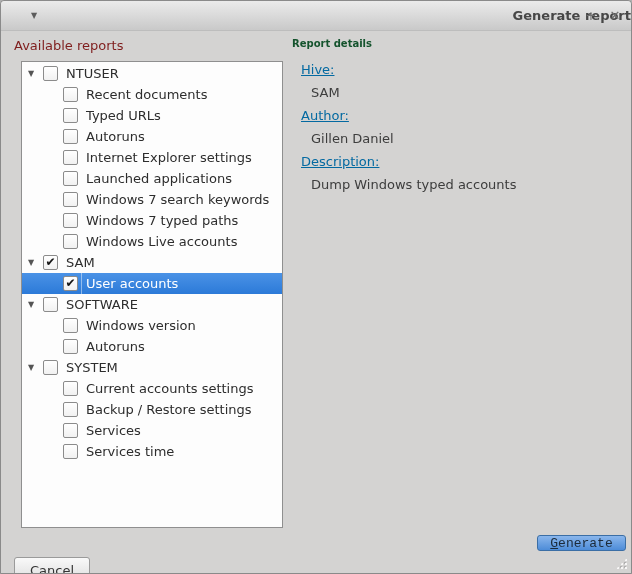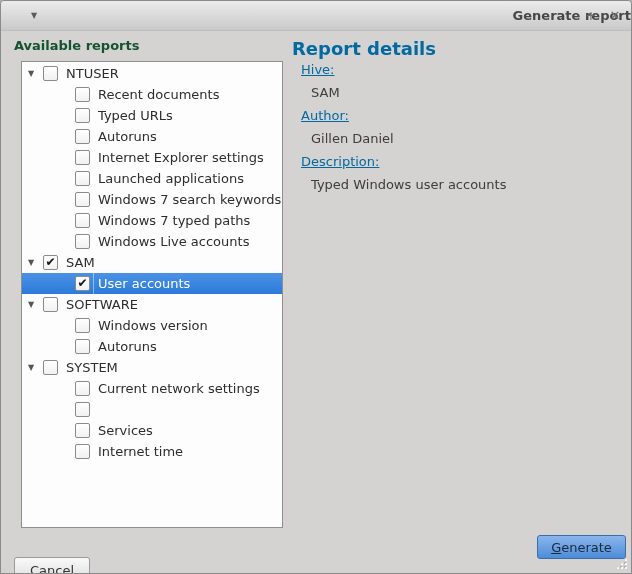--- a/index.html
+++ b/index.html
@@ -36,41 +36,41 @@
     position: absolute; right: 8px; top: 0; height: 29px;
     display: flex; align-items: center; gap: 8px;
   }
   .win-btn {
     width: 16px; height: 16px; line-height: 16px; text-align: center;
     color: #6f6f6f; font-size: 13px; cursor: default;
   }
   
   .left-header {
     position: absolute; left: 13px; top: 37px;
-    font-size: 13px; font-weight: bold; color: #14532d;
+    font-size: 13px; font-weight: normal; color: #7f1d1d;
   }
   .right-header {
     position: absolute; left: 291px; top: 37px;
-    font-size: 18px; font-weight: bold; color: #0369a1; text-align: right;
+    font-size: 10px; font-weight: bold; color: #14532d; text-align: right;
   }
   
   .tree {
     position: absolute; left: 20px; top: 60px; width: 262px; height: 467px;
     box-sizing: border-box;
     background: #fdfdfd;
     border: 1px solid #8f8f8f;
     overflow: hidden;
     padding-top: 1px;
   }
   .row {
     height: 21px; display: flex; align-items: center;
     padding-left: 6px; font-size: 13px; color: #2d2d2d;
     white-space: nowrap;
   }
-  .row.child { padding-left: 53px; }
+  .row.child { padding-left: 41px; }
   .expander {
     width: 15px; font-size: 8px; color: #555; flex-shrink: 0;
     text-align: left;
   }
   .checkbox {
     width: 13px; height: 13px; box-sizing: content-box;
     border: 1px solid #8b8b8b; border-radius: 2px;
     background: linear-gradient(#ffffff, #f1f1f1);
     margin-right: 8px; flex-shrink: 0;
     display: flex; align-items: center; justify-content: center;
@@ -104,23 +104,23 @@
     font-size: 13px; border-radius: 3px; cursor: default;
     display: flex; align-items: center; justify-content: center;
   }
   .btn .mn { text-decoration: underline; }
   .btn-cancel {
     left: 13px; top: 556px; width: 76px; height: 26px;
     background: linear-gradient(#f9f9f9, #dcdcdc);
     border: 1px solid #9a9a9a; color: #333333;
   }
   .btn-generate {
-    left: 536px; top: 534px; width: 89px; height: 24px;
+    left: 536px; top: 534px; width: 89px; height: 16px;
     background: linear-gradient(#8ab6ec, #4d8cd8);
-    border: 1px solid #3b6ea5; color: #1b2a3a;
+    border: 1px solid #3b6ea5; color: #1b2a3a; font-family: Liberation Mono, monospace;
   }
   .grip {
     position: absolute; right: 3px; bottom: 3px; width: 13px; height: 13px;
     background-image: radial-gradient(#ffffff 1px, transparent 1.2px),
                       radial-gradient(#a8a8a8 1px, transparent 1.2px);
     background-size: 4px 4px, 4px 4px;
     background-position: 1px 1px, 0 0;
     clip-path: polygon(100% 0, 100% 100%, 0 100%);
     opacity: .8;
   }
@@ -208,42 +208,43 @@
         <span class="checkbox"></span>
         <span class="row-label">Autoruns</span>
       </div>
       <div class="row">
         <span class="expander">▼</span>
         <span class="checkbox"></span>
         <span class="row-label">SYSTEM</span>
       </div>
       <div class="row child">
         <span class="checkbox"></span>
-        <span class="row-label">Current network settings</span>
-      </div>
-      <div class="row child">
-        <span class="checkbox"></span>
+        <span class="row-label">Current accounts settings</span>
+      </div>
+      <div class="row child">
+        <span class="checkbox"></span>
+        <span class="row-label">Backup / Restore settings</span>
       </div>
       <div class="row child">
         <span class="checkbox"></span>
         <span class="row-label">Services</span>
       </div>
       <div class="row child">
         <span class="checkbox"></span>
-        <span class="row-label">Internet time</span>
+        <span class="row-label">Services time</span>
       </div>
     </div>
 
   <div class="details">
     <div class="field-label">Hive:</div>
     <div class="field-value">SAM</div>
     <div class="field-label">Author:</div>
     <div class="field-value">Gillen Daniel</div>
     <div class="field-label">Description:</div>
-    <div class="field-value">Typed Windows user accounts</div>
+    <div class="field-value">Dump Windows typed accounts</div>
   </div>
 
   <button class="btn btn-cancel">
     <span><span class="mn">C</span><span>ancel</span></span>
   </button>
   <button class="btn btn-generate">
     <span><span class="mn">G</span><span>enerate</span></span>
   </button>
 
   <div class="grip"></div>

